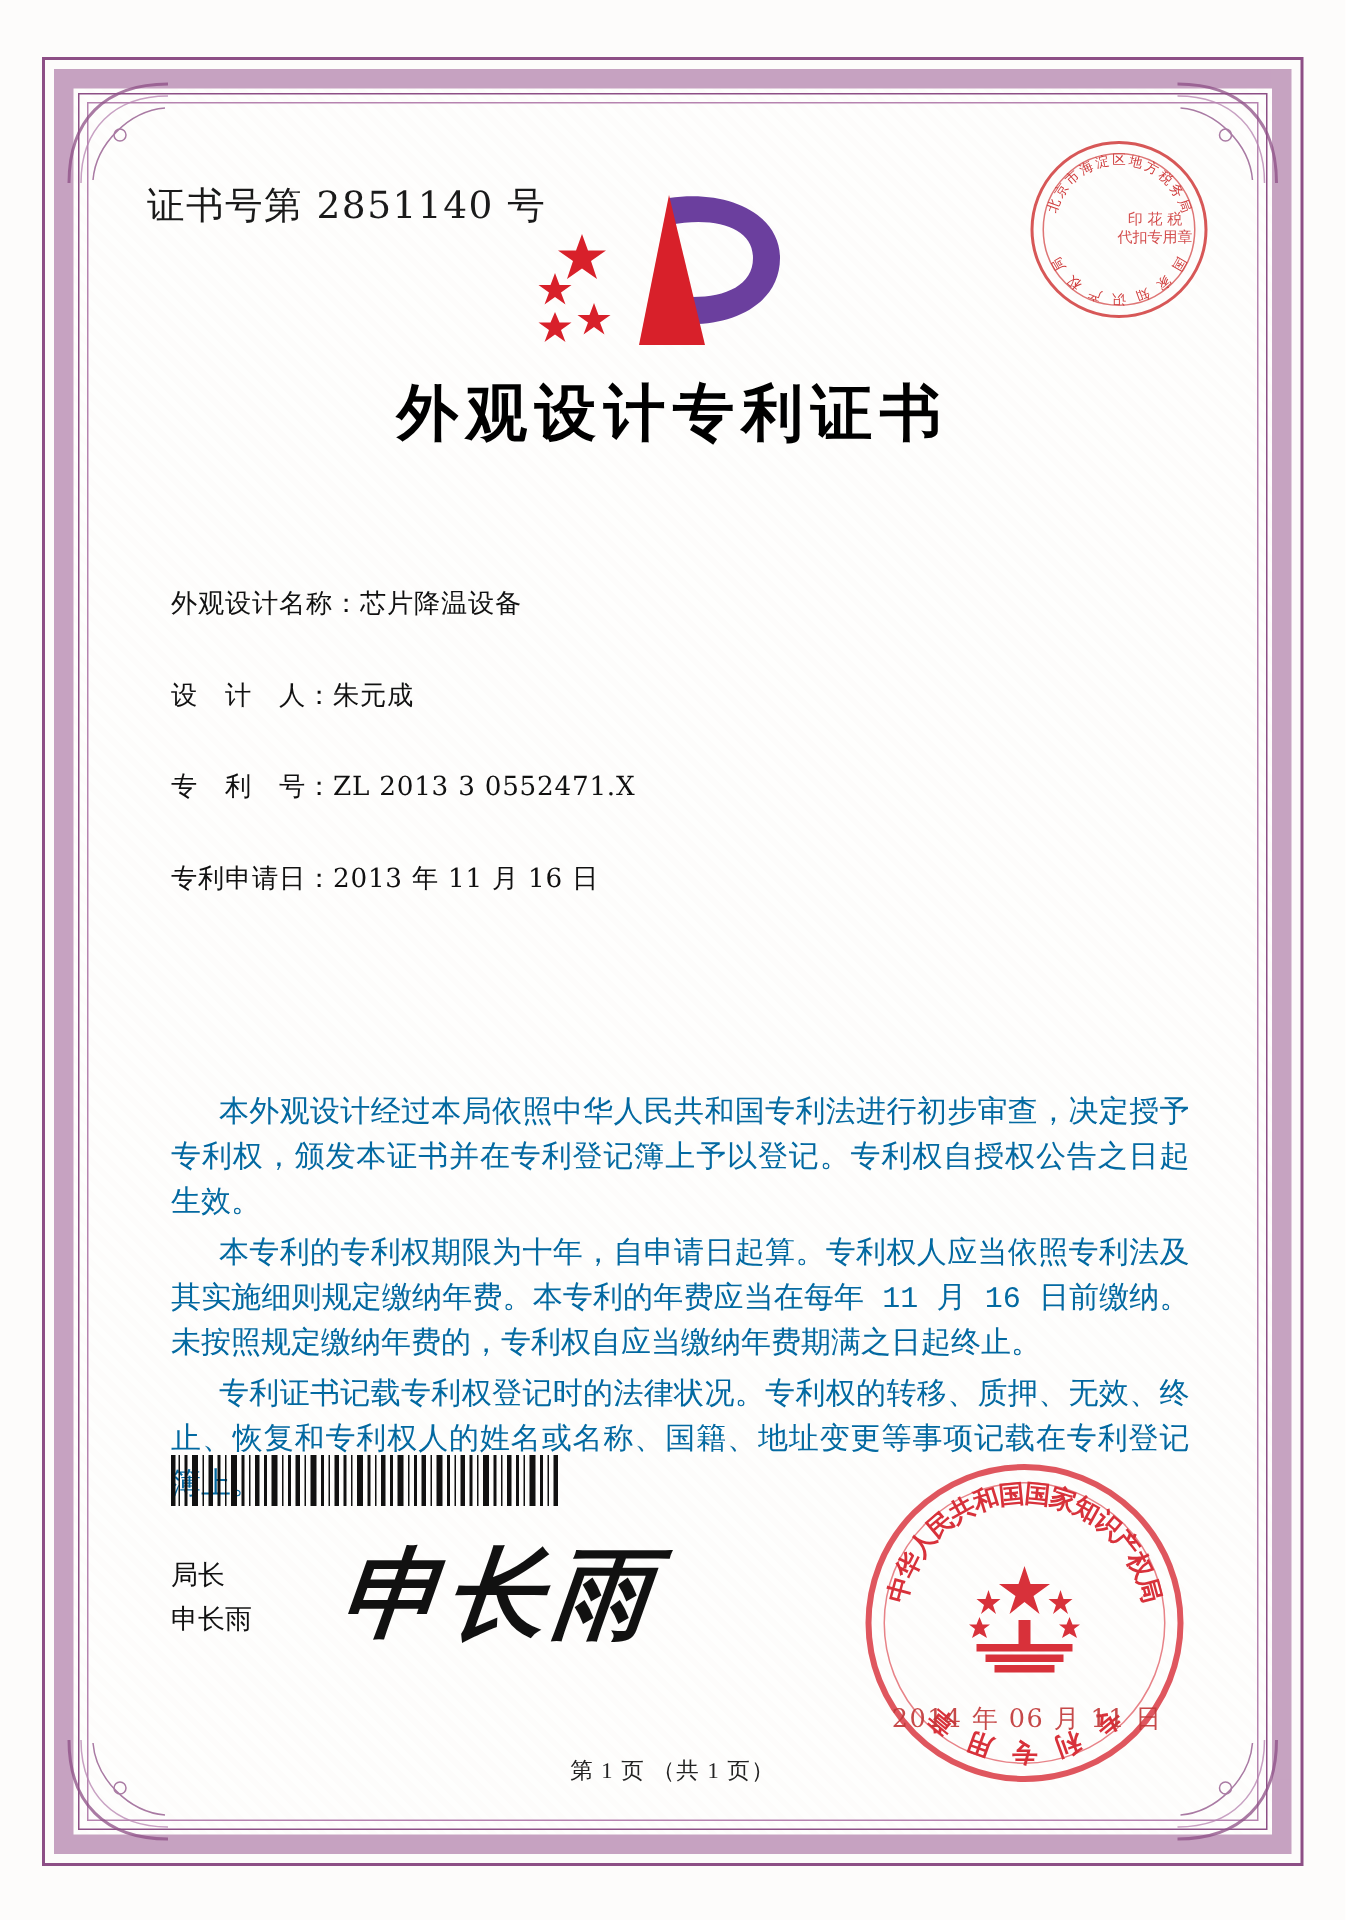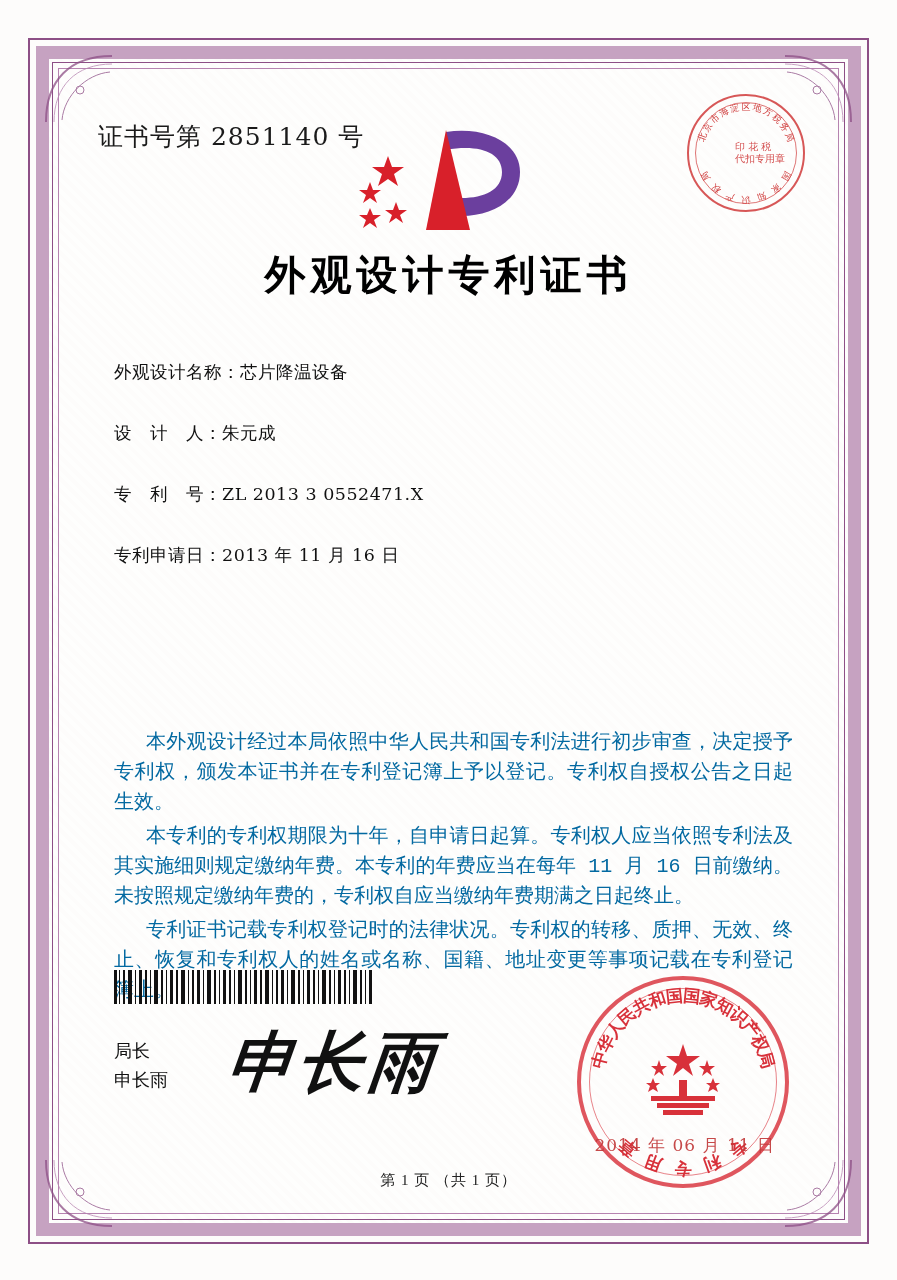--- a/index.html
+++ b/index.html
@@ -109,20 +109,21 @@
   }
   .stamp-top .arc-text {
     position: absolute;
     inset: 0;
   }
   .stamp-top .center-text {
     position: absolute;
     left: 0; right: 0;
     top: 50%;
     transform: translateY(-50%);
+    text-align: center;
     color: #cf3b3b;
     font-size: 10px;
     line-height: 12px;
     font-family: "DejaVu Sans", "Liberation Sans", sans-serif;
     opacity: 0.9;
     padding-left: 48px;
   }
 
   .title {
     position: absolute;
@@ -142,20 +143,21 @@
     right: 20px;
     top: 272px;
   }
   .field {
     font-family: "DejaVu Serif", "Liberation Serif", serif;
     font-size: 17.5px;
     color: #111;
     margin-bottom: 37px;
     letter-spacing: 0.5px;
     white-space: pre;
+    margin-top: 30px;
   }
 
   .paragraphs {
     position: absolute;
     left: 36px;
     right: 26px;
     top: 640px;
     font-family: Liberation Mono, monospace;
     font-size: 20px;
     line-height: 30px;

